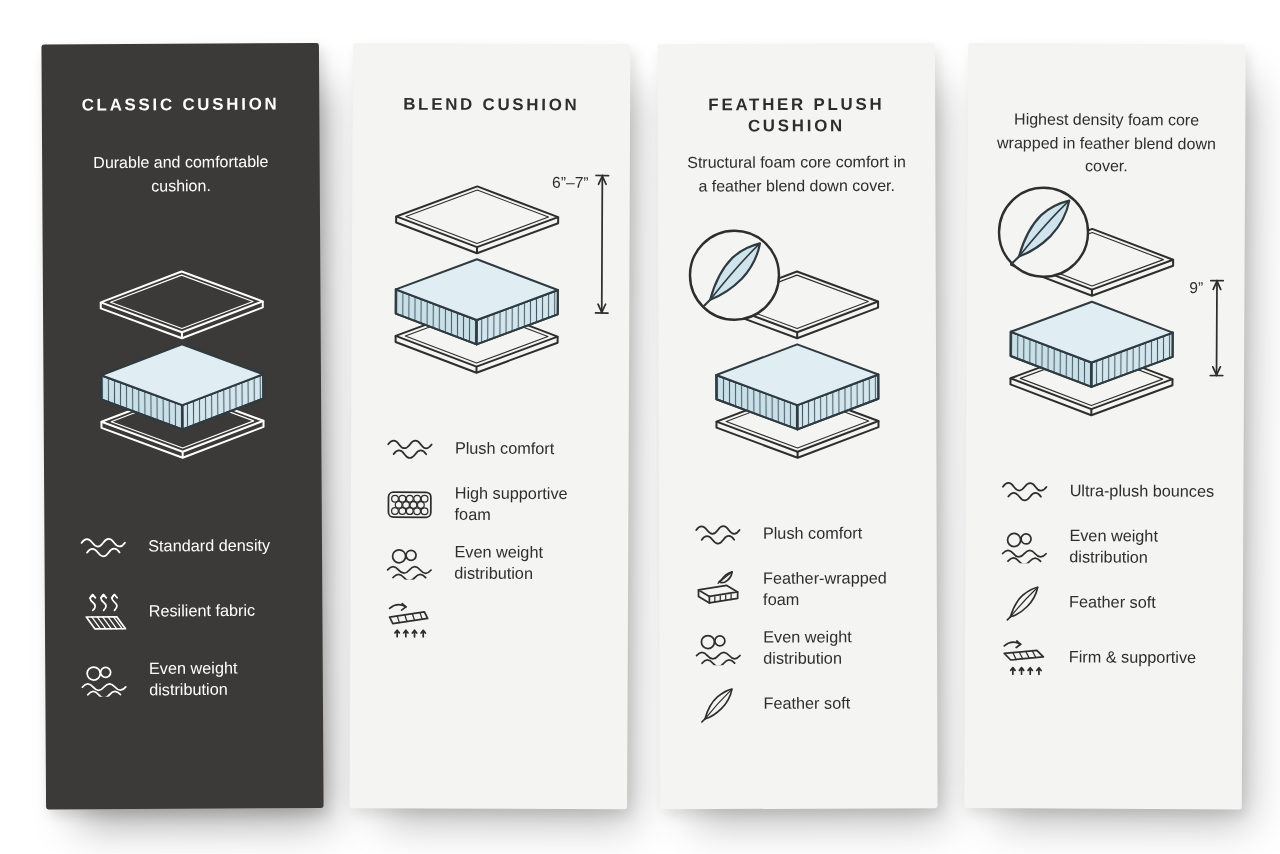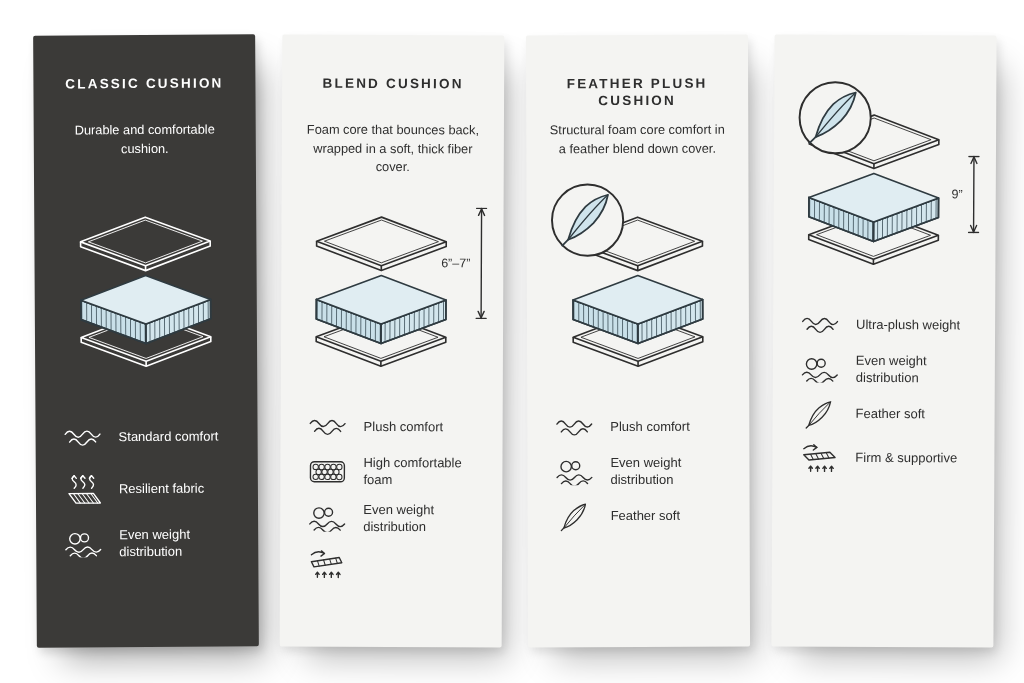--- a/index.html
+++ b/index.html
@@ -32,21 +32,21 @@
   .title--wrap { max-width:160px; }
   .title--nowrap { white-space:nowrap; }
   .desc { margin:12px auto 0; text-align:center; font-size:12.8px; line-height:1.45;
           max-width:188px; min-height:56px; }
 
   .illus { position:relative; height:205px; margin-top:6px;
            display:flex; justify-content:center; }
   .cushion { width:162px; height:auto; margin-top:14px; }
   .illus--dim .cushion { transform:translateX(-11px); }
   .badge { position:absolute; top:-2px; left:2px; width:78px; height:78px; }
-  .dim { position:absolute; display:flex; align-items:center; gap:5px; }
+  .dim { position:absolute; display:flex; gap:5px; }
   .dim svg { stroke:currentColor; fill:none; stroke-width:1.4; stroke-linecap:round; }
   .dim-label { font-size:12.5px; white-space:nowrap; }
   .dim--full { right:-4px; top:24px; }
   .dim--foam { right:-4px; top:74px; }
 
   .features { list-style:none; margin:24px 0 0; padding:0 0 0 4px;
               display:flex; flex-direction:column; gap:13px; }
   .features--roomy { margin-top:34px; gap:22px; }
   .feature { display:flex; align-items:center; gap:13px; min-height:30px; }
   .ficon { flex:0 0 46px; display:flex; justify-content:center; }
@@ -92,21 +92,21 @@
       </svg>
     </div>
     <ul class="features features--roomy">
       <li class="feature">
         <span class="ficon">
           <svg viewBox="0 0 46 26">
               <path d="M3 9 Q8 2 13 9 T23 9 T33 9 T43 9"></path>
               <path d="M8 18 Q13 11 18 18 T28 18 T38 18"></path>
             </svg>
         </span>
-        <span class="flabel">Standard comfort</span>
+        <span class="flabel">Standard density</span>
       </li>
       <li class="feature">
         <span class="ficon">
           <svg viewBox="0 0 46 36">
             <path d="M13 16 C16 13 16 11 13 8.5 C10 6 10 4 13 1.5"></path>
               <path d="M10.5 4.5 L13 1.5 L15.5 4.5"></path>
             <path d="M23 16 C26 13 26 11 23 8.5 C20 6 20 4 23 1.5"></path>
               <path d="M20.5 4.5 L23 1.5 L25.5 4.5"></path>
             <path d="M33 16 C36 13 36 11 33 8.5 C30 6 30 4 33 1.5"></path>
               <path d="M30.5 4.5 L33 1.5 L35.5 4.5"></path>
@@ -125,21 +125,20 @@
               <path d="M8 28 Q13 22 18 28 T28 28 T38 28"></path>
           </svg>
         </span>
         <span class="flabel">Even weight distribution</span>
       </li>
     </ul>
   </section>
 
   <section class="card card--light">
     <h2 class="title title--nowrap">BLEND CUSHION</h2>
-    <p class="desc">Foam core that bounces back, wrapped in a soft, thick fiber cover.</p>
     <div class="illus illus--dim">
       <svg class="cushion" viewBox="0 0 200 190">
         <defs>
             <pattern id="p1" width="6" height="10" patternUnits="userSpaceOnUse">
           <path d="M3 0 V10" stroke="#41555e" stroke-width="1"></path>
             </pattern>
           </defs>
         <g stroke="var(--ink)" stroke-width="2" fill="var(--plate)" stroke-linejoin="round">
           <path d="M100 120 L180 150 L100 180 L20 150 Z"></path>
           <path d="M100 123.6 L170.4 150 L100 176.4 L29.6 150 Z" fill="none" stroke-width="1.1"></path>
@@ -193,21 +192,21 @@
                 <circle cx="26.5" cy="15.2" r="3.1"></circle>
                 <circle cx="33.3" cy="15.2" r="3.1"></circle>
               <circle cx="9.5" cy="20.9" r="3.1"></circle>
                 <circle cx="16.3" cy="20.9" r="3.1"></circle>
                 <circle cx="23.1" cy="20.9" r="3.1"></circle>
                 <circle cx="29.9" cy="20.9" r="3.1"></circle>
                 <circle cx="36.7" cy="20.9" r="3.1"></circle>
             </g>
           </svg>
         </span>
-        <span class="flabel">High comfortable foam</span>
+        <span class="flabel">High supportive foam</span>
       </li>
       <li class="feature">
         <span class="ficon">
           <svg viewBox="0 0 46 30">
             <circle cx="13.5" cy="8.5" r="6"></circle>
               <circle cx="24.5" cy="7.5" r="4.6"></circle>
             <path d="M3 21 Q8 15 13 21 T23 21 T33 21 T43 21"></path>
               <path d="M8 28 Q13 22 18 28 T28 28 T38 28"></path>
           </svg>
         </span>
@@ -272,20 +271,33 @@
         <span class="ficon">
           <svg viewBox="0 0 46 26">
               <path d="M3 9 Q8 2 13 9 T23 9 T33 9 T43 9"></path>
               <path d="M8 18 Q13 11 18 18 T28 18 T38 18"></path>
             </svg>
         </span>
         <span class="flabel">Plush comfort</span>
       </li>
       <li class="feature">
         <span class="ficon">
+          <svg viewBox="0 0 46 36">
+            <path d="M26 9 Q30 3 36 1.5 Q35 8 29 11 Q26 12 24 10.5 Z"></path>
+            <path class="thin" d="M36 1.5 Q29 7 23 12"></path>
+            <path d="M5 18 L31 14 L41 20 L15 24 Z"></path>
+            <path d="M5 18 V24 L15 30 L41 26 V20" fill="none"></path>
+            <path d="M15 24 V30"></path>
+            <path class="thin" d="M20 24.2 V29.2 M25 23.5 V28.5 M30 22.8 V27.8 M35 22.1 V27.1"></path>
+          </svg>
+        </span>
+        <span class="flabel">Feather-wrapped foam</span>
+      </li>
+      <li class="feature">
+        <span class="ficon">
           <svg viewBox="0 0 46 30">
             <circle cx="13.5" cy="8.5" r="6"></circle>
               <circle cx="24.5" cy="7.5" r="4.6"></circle>
             <path d="M3 21 Q8 15 13 21 T23 21 T33 21 T43 21"></path>
               <path d="M8 28 Q13 22 18 28 T28 28 T38 28"></path>
           </svg>
         </span>
         <span class="flabel">Even weight distribution</span>
       </li>
       <li class="feature">
@@ -295,20 +307,21 @@
             <path class="thin" d="M31 2.5 Q17 16 5 31"></path>
             <path d="M5 31 L2 34"></path>
           </svg>
         </span>
         <span class="flabel">Feather soft</span>
       </li>
     </ul>
   </section>
 
   <section class="card card--light">
+    <p class="desc">Highest density foam core wrapped in feather blend down cover.</p>
     <div class="illus illus--dim">
       <svg class="cushion" viewBox="0 0 200 190">
         <defs>
             <pattern id="p3" width="6" height="10" patternUnits="userSpaceOnUse">
           <path d="M3 0 V10" stroke="#41555e" stroke-width="1"></path>
             </pattern>
           </defs>
         <g stroke="var(--ink)" stroke-width="2" fill="var(--plate)" stroke-linejoin="round">
           <path d="M100 120 L180 150 L100 180 L20 150 Z"></path>
           <path d="M100 123.6 L170.4 150 L100 176.4 L29.6 150 Z" fill="none" stroke-width="1.1"></path>
@@ -344,21 +357,21 @@
       </div>
     </div>
     <ul class="features">
       <li class="feature">
         <span class="ficon">
           <svg viewBox="0 0 46 26">
               <path d="M3 9 Q8 2 13 9 T23 9 T33 9 T43 9"></path>
               <path d="M8 18 Q13 11 18 18 T28 18 T38 18"></path>
             </svg>
         </span>
-        <span class="flabel">Ultra-plush weight</span>
+        <span class="flabel">Ultra-plush bounces</span>
       </li>
       <li class="feature">
         <span class="ficon">
           <svg viewBox="0 0 46 30">
             <circle cx="13.5" cy="8.5" r="6"></circle>
               <circle cx="24.5" cy="7.5" r="4.6"></circle>
             <path d="M3 21 Q8 15 13 21 T23 21 T33 21 T43 21"></path>
               <path d="M8 28 Q13 22 18 28 T28 28 T38 28"></path>
           </svg>
         </span>

